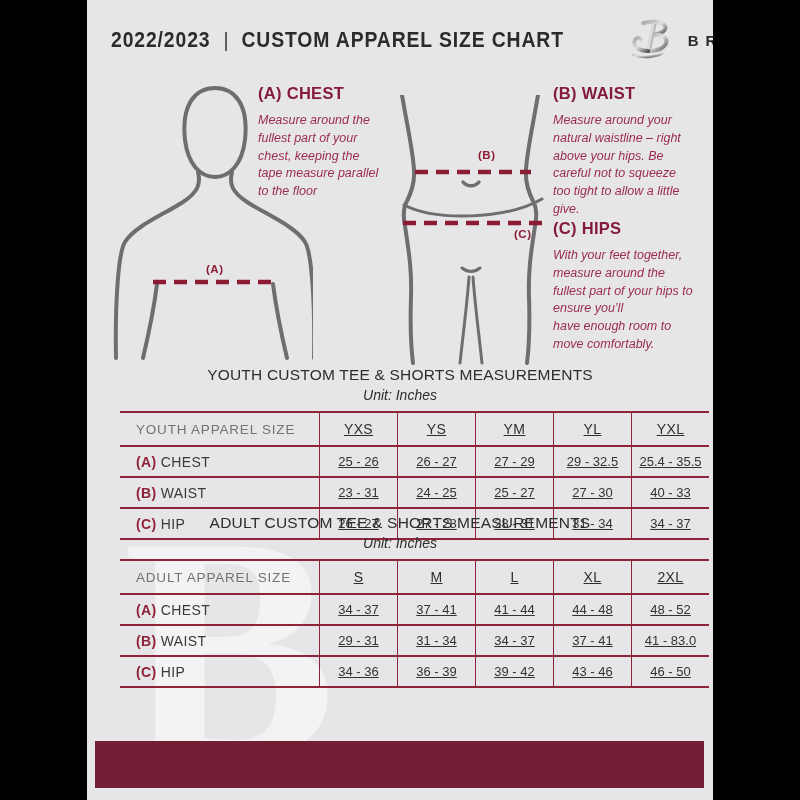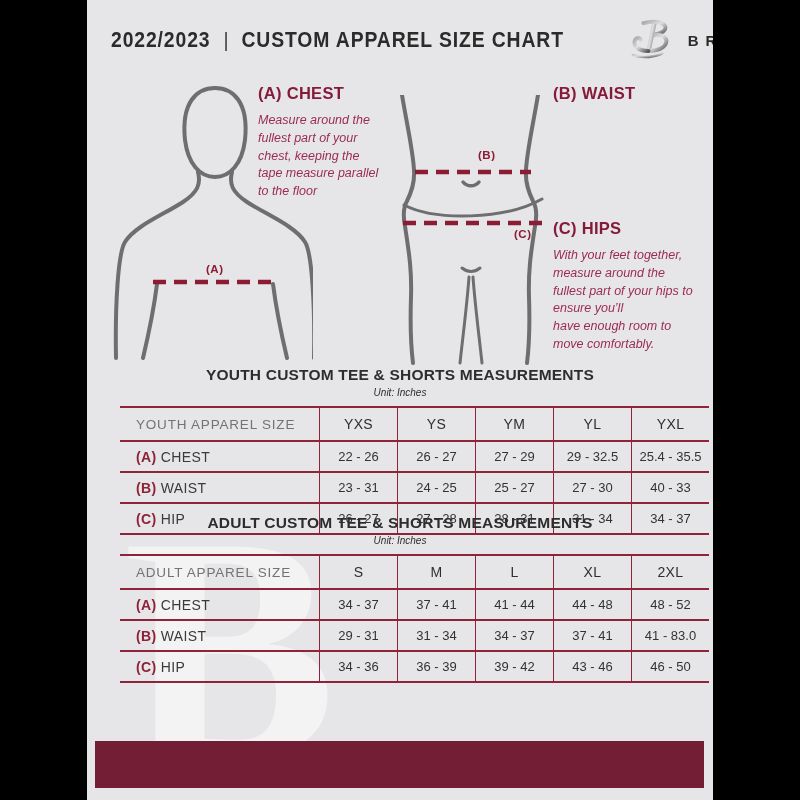--- a/index.html
+++ b/index.html
@@ -27,36 +27,36 @@
   .fig svg{display:block;}
   .diag-label{position:absolute;font-size:11.5px;font-weight:bold;color:#8c1c34;letter-spacing:.5px;}
   .instr{position:absolute;}
   .instr h3{margin:0;font-size:16.5px;font-weight:bold;color:#851b3a;letter-spacing:.3px;}
   .instr p{
     margin:9px 0 0 0;font-size:12.5px;line-height:1.42;font-style:italic;
     color:#9c2b50;white-space:pre-line;
   }
   
   .tablesec{position:absolute;left:0;width:626px;}
-  .tbl-title{margin:0;text-align:center;font-size:15.5px;font-weight:bold;color:#2d2d2d;letter-spacing:.2px;}
-  .tbl-unit{text-align:center;font-size:10px;font-style:italic;color:#2d2d2d;margin-top:3px;}
+  .tbl-title{margin:0;text-align:center;font-size:15.5px;font-weight:normal;color:#2d2d2d;letter-spacing:.2px;}
+  .tbl-unit{text-align:center;font-size:14px;font-style:italic;color:#2d2d2d;margin-top:3px;}
   table.sizetable{
     margin-left:33px;width:568px;border-collapse:collapse;table-layout:fixed;
     border-top:2px solid #8e2339;border-bottom:2px solid #8e2339;margin-top:8px;
     background:transparent;
   }
   table.sizetable th,table.sizetable td{padding:0;font-weight:normal;}
   table.sizetable thead th{height:32px;border-bottom:2px solid #8e2339;}
   table.sizetable tbody td{height:29px;}
   table.sizetable tbody tr+tr td{border-top:2px solid #8e2339;}
   .c-lab{width:183px;text-align:left;padding-left:16px !important;}
   th.c-lab{font-size:13.5px;color:#737373;letter-spacing:.8px;}
   td.c-lab{font-size:14px;color:#3a3a3a;letter-spacing:.4px;}
   td.c-lab b{color:#8e2138;font-weight:bold;margin-right:4px;}
-  .c-val{width:77px;text-align:center;border-left:1.6px solid #8e2339;}
+  .c-val{width:77px;text-align:center;border-left:1.6px solid #8e2339;text-decoration:underline;}
   th.c-val{font-size:14px;font-weight:bold;color:#2e2e2e;letter-spacing:.4px;}
   td.c-val{font-size:13px;color:#333;}
   
   .watermark{
     position:absolute;left:36px;top:488px;font-size:320px;line-height:1;
     font-family:"Liberation Serif", serif;font-weight:bold;
     color:rgba(255,255,255,0.5);pointer-events:none;
   }
   .footerbar{
     position:absolute;left:8px;top:741px;width:609px;height:47px;background:#731e35;
@@ -128,20 +128,21 @@
       </g>
       <line x1="25" y1="77" x2="141" y2="77" stroke="#8c1c34" stroke-width="4.5" stroke-dasharray="13 8"></line>
       <line x1="13" y1="128" x2="156" y2="128" stroke="#8c1c34" stroke-width="4.5" stroke-dasharray="13 8"></line>
     </svg>
     <span class="diag-label" style="left:88px;top:54px;">(B)</span>
     <span class="diag-label" style="left:124px;top:133px;">(C)</span>
   </div>
 
   <div class="instr" style="left:466px;top:84px;width:138px;">
     <h3>(B) WAIST</h3>
+    <p>Measure around your natural waistline – right above your hips. Be careful not to squeeze too tight to allow a little give.</p>
   </div>
 
   <div class="instr" style="left:466px;top:219px;width:142px;">
     <h3>(C) HIPS</h3>
     <p>With your feet together, measure around the fullest part of your hips to ensure you’ll
 have enough room to move comfortably.</p>
   </div>
 
   <div class="watermark">B</div>
 
@@ -155,21 +156,21 @@
           <th class="c-val">YXS</th>
           <th class="c-val">YS</th>
           <th class="c-val">YM</th>
           <th class="c-val">YL</th>
           <th class="c-val">YXL</th>
         </tr>
       </thead>
       <tbody>
         <tr>
           <td class="c-lab"><b>(A)</b><span>CHEST</span></td>
-          <td class="c-val">22 - 26</td>
+          <td class="c-val">25 - 26</td>
           <td class="c-val">26 - 27</td>
           <td class="c-val">27 - 29</td>
           <td class="c-val">29 - 32.5</td>
           <td class="c-val">25.4 - 35.5</td>
         </tr>
         <tr>
           <td class="c-lab"><b>(B)</b><span>WAIST</span></td>
           <td class="c-val">23 - 31</td>
           <td class="c-val">24 - 25</td>
           <td class="c-val">25 - 27</td>

